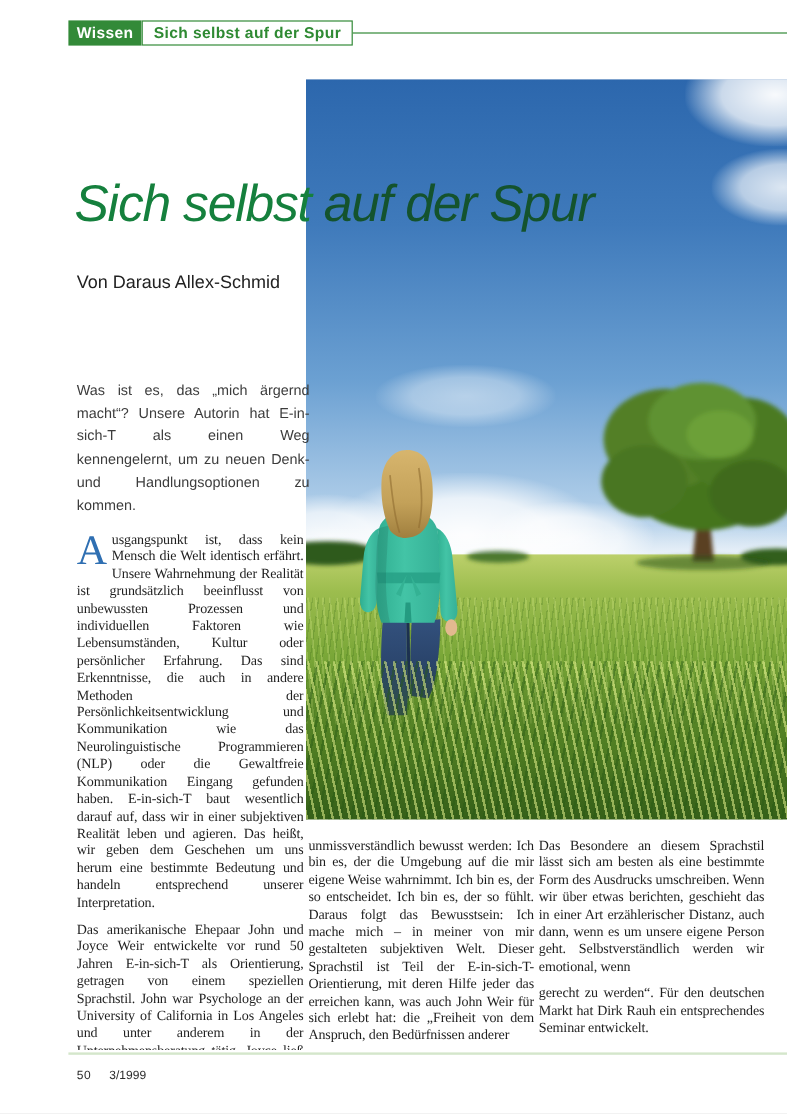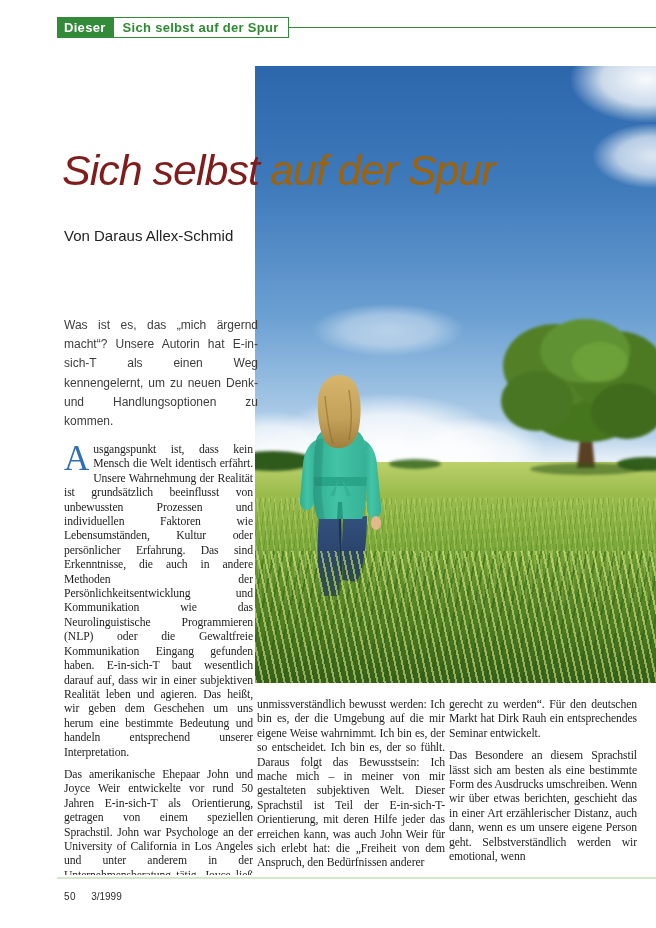--- a/index.html
+++ b/index.html
@@ -45,22 +45,22 @@
                repeating-linear-gradient(102deg,rgba(40,90,20,.45) 0 2px,rgba(0,0,0,0) 2px 9px),
                linear-gradient(180deg,rgba(90,140,40,0) 0%,rgba(72,118,30,.65) 55%,rgba(52,94,24,.95) 100%);}
   .scene{position:absolute;inset:0;}
 
   
   .title{
     position:absolute;left:62px;top:146px;z-index:5;white-space:nowrap;
     font-family:"Liberation Sans",sans-serif;font-style:italic;
     font-size:43px;letter-spacing:-1px;line-height:1.15;
   }
-  .title .t-blue{color:#7f1d1d;}
-  .title .t-white{color:#a16207;}
+  .title .t-blue{color:#15803d;}
+  .title .t-white{color:#14532d;}
   .byline{
     position:absolute;left:64px;top:227px;
     font-family:"Liberation Sans",sans-serif;font-size:15px;color:#222;
   }
 
   
   .standfirst{
     position:absolute;left:64px;top:316px;width:194px;
     font-family:"Liberation Sans",sans-serif;font-size:12px;line-height:19.2px;
     color:#3c3c3c;text-align:justify;
@@ -90,21 +90,21 @@
   }
   .footer .journal{font-variant:small-caps;letter-spacing:1px;}
   .footer .pageno{letter-spacing:.5px;}
 </style>
 </head>
 <body>
 
 <div class="page">
 
   <div class="header">
-    <div class="kicker">Dieser</div>
+    <div class="kicker">Wissen</div>
     <div class="section-box">Sich selbst auf der Spur</div>
     <div class="header-rule"></div>
   </div>
 
   <div class="photo">
     <div class="sky"></div>
     <div class="cloud c1"></div>
     <div class="cloud c2"></div>
     <div class="cloud c3"></div>
     <div class="cloud c4"></div>
@@ -188,22 +188,22 @@
   <div class="col col1">
     <p><span class="dropcap">A</span><span>usgangspunkt ist, dass kein Mensch die Welt identisch erfährt. Unsere Wahrnehmung der Realität ist grundsätzlich beeinflusst von unbewussten Prozessen und individuellen Faktoren wie Lebensumständen, Kultur oder persönlicher Erfahrung. Das sind Erkenntnisse, die auch in andere Methoden der Persönlichkeitsentwicklung und Kommunikation wie das Neurolinguistische Programmieren (NLP) oder die Gewaltfreie Kommunikation Eingang gefunden haben. E-in-sich-T baut wesentlich darauf auf, dass wir in einer subjektiven Realität leben und agieren. Das heißt, wir geben dem Geschehen um uns herum eine bestimmte Bedeutung und handeln entsprechend unserer Interpretation.</span></p>
     <p>Das amerikanische Ehepaar John und Joyce Weir entwickelte vor rund 50 Jahren E-in-sich-T als Orientierung, getragen von einem speziellen Sprachstil. John war Psychologe an der University of California in Los Angeles und unter anderem in der Unternehmensberatung tätig, Joyce ließ ihr Wissen aus dem Bereich Yoga und Tanztherapie einfließen. Dem Anwender dieses Sprachstils soll</p>
   </div>
 
   <div class="col col2">
     <p>unmissverständlich bewusst werden: Ich bin es, der die Umgebung auf die mir eigene Weise wahrnimmt. Ich bin es, der so entscheidet. Ich bin es, der so fühlt. Daraus folgt das Bewusstsein: Ich mache mich – in meiner von mir gestalteten subjektiven Welt. Dieser Sprachstil ist Teil der E-in-sich-T-Orientierung, mit deren Hilfe jeder das erreichen kann, was auch John Weir für sich erlebt hat: die „Freiheit von dem Anspruch, den Bedürfnissen anderer</p>
   </div>
 
   <div class="col col3">
+    <p>Das Besondere an diesem Sprachstil lässt sich am besten als eine bestimmte Form des Ausdrucks umschreiben. Wenn wir über etwas berichten, geschieht das in einer Art erzählerischer Distanz, auch dann, wenn es um unsere eigene Person geht. Selbstverständlich werden wir emotional, wenn</p>
     <p>gerecht zu werden“. Für den deutschen Markt hat Dirk Rauh ein entsprechendes Seminar entwickelt.</p>
-    <p>Das Besondere an diesem Sprachstil lässt sich am besten als eine bestimmte Form des Ausdrucks umschreiben. Wenn wir über etwas berichten, geschieht das in einer Art erzählerischer Distanz, auch dann, wenn es um unsere eigene Person geht. Selbstverständlich werden wir emotional, wenn</p>
   </div>
 
   <div class="footer-rule"></div>
   <div class="footer">
     <span class="pageno">50</span>
     <span class="issue">3/1999</span>
   </div>
 
 </div>
 

